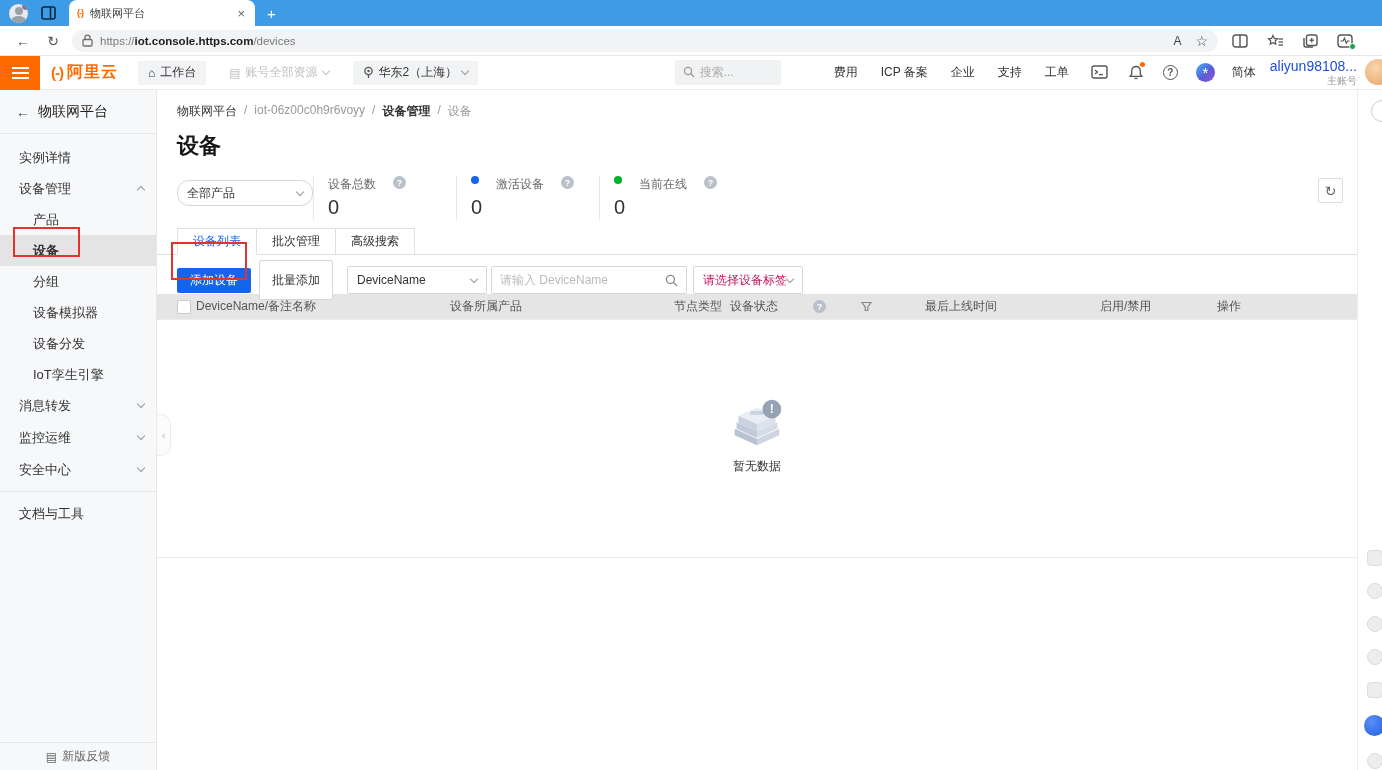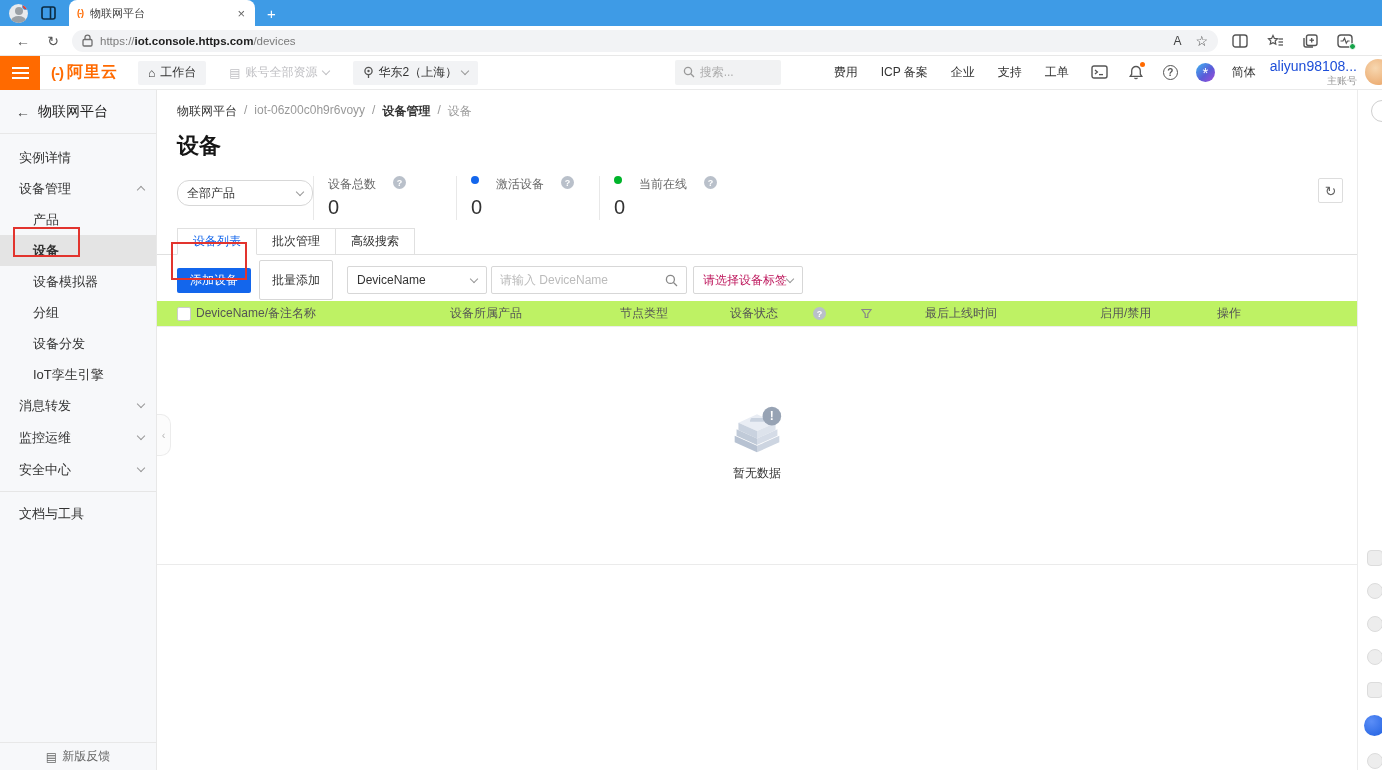--- a/index.html
+++ b/index.html
@@ -92,24 +92,24 @@
   .toolbar { margin:11px 20px 0 20px; display:flex; align-items:center; height:28px; }
   .btn-primary { height:25px; background:#1366ec; color:#fff; font-size:12px; border:none; border-radius:2px; padding:0 13px; }
   .btn-default { height:40px; background:#fff; color:#333; font-size:12px; border:1px solid #d7d7d7; border-radius:2px; padding:0 12px; margin-left:8px; }
   .mini-select { height:28px; border:1px solid #d7d7d7; border-radius:2px; background:#fff; display:flex; align-items:center; padding:0 9px; font-size:12px; color:#333; }
   .sel-field { width:140px; margin-left:14px; }
   .search-wrap { width:196px; height:28px; border:1px solid #d7d7d7; border-radius:2px; display:flex; align-items:center; padding:0 8px; margin-left:4px; }
   .search-wrap input { flex:1; border:none; outline:none; font-size:12px; color:#333; min-width:0; }
   .search-wrap input::placeholder { color:#bbb; }
   .sel-tag { width:110px; margin-left:6px; color:#be185d; }
 
-  .thead { margin-top:7px; height:26px; background:#bef264; border-bottom:1px solid #ececec; display:flex; align-items:center; padding-left:20px; font-size:12px; color:#555; }
+  .thead { margin-top:0; height:26px; background:#e5e5e5; border-bottom:1px solid #ececec; display:flex; align-items:center; padding-left:20px; font-size:12px; color:#555; }
   .cb { width:14px; height:14px; border:1px solid #ccc; border-radius:2px; background:#fff; flex:none; }
   .th { padding-right:8px; display:flex; align-items:center; gap:4px; }
-  .th1{ width:259px; padding-left:5px; } .th2{ width:170px; } .th3{ width:110px; } .th4{ width:195px;gap:35px; } .th5{ width:175px; } .th6{ width:117px; } .th7{ flex:1; }
+  .th1{ width:259px; padding-left:5px; } .th2{ width:170px; } .th3{ width:110px;justify-content:flex-end; } .th4{ width:195px;gap:35px; } .th5{ width:175px; } .th6{ width:117px; } .th7{ flex:1; }
   .tbody { height:238px; border-bottom:1px solid #ebebeb; display:flex; flex-direction:column; align-items:center; padding-top:78px; }
   .empty-text { font-size:12px; color:#333; margin-top:8px; }
 
   
   .rail { position:absolute; right:0; top:90px; width:25px; bottom:0; background:#fff; border-left:1px solid #ececec; overflow:hidden; }
   .rail-circle-top { position:absolute; top:10px; left:13px; width:22px; height:22px; border-radius:50%; border:1px solid #cfcfcf; background:#fff; }
   .rail-icons { position:absolute; top:460px; left:9px; display:flex; flex-direction:column; gap:17px; }
   .rail-ic { width:16px; height:16px; border-radius:4px; background:#ededed; border:1px solid #dcdcdc; }
   .rail-ic.round { border-radius:50%; }
   .rail-ic.blue { width:21px; height:21px; border-radius:50%; background:radial-gradient(circle at 35% 30%,#5b8ef7,#1f5fe0); border:none; margin-left:-3px; }
@@ -275,24 +275,24 @@
           <span class="spacer"></span>
           <span class="chev up"></span>
         </div>
       <div class="sb-item sub">
           <span>产品</span>
         </div>
       <div class="sb-item sub sel">
           <span style="font-weight:bold;">设备</span>
         </div>
       <div class="sb-item sub">
+          <span>分组</span>
+        </div>
+      <div class="sb-item sub">
           <span>设备模拟器</span>
-        </div>
-      <div class="sb-item sub">
-          <span>分组</span>
         </div>
       <div class="sb-item sub">
           <span>设备分发</span>
         </div>
       <div class="sb-item sub">
           <span>IoT孪生引擎</span>
         </div>
       <div class="sb-item">
           <span>消息转发</span>
           <span class="spacer"></span>

